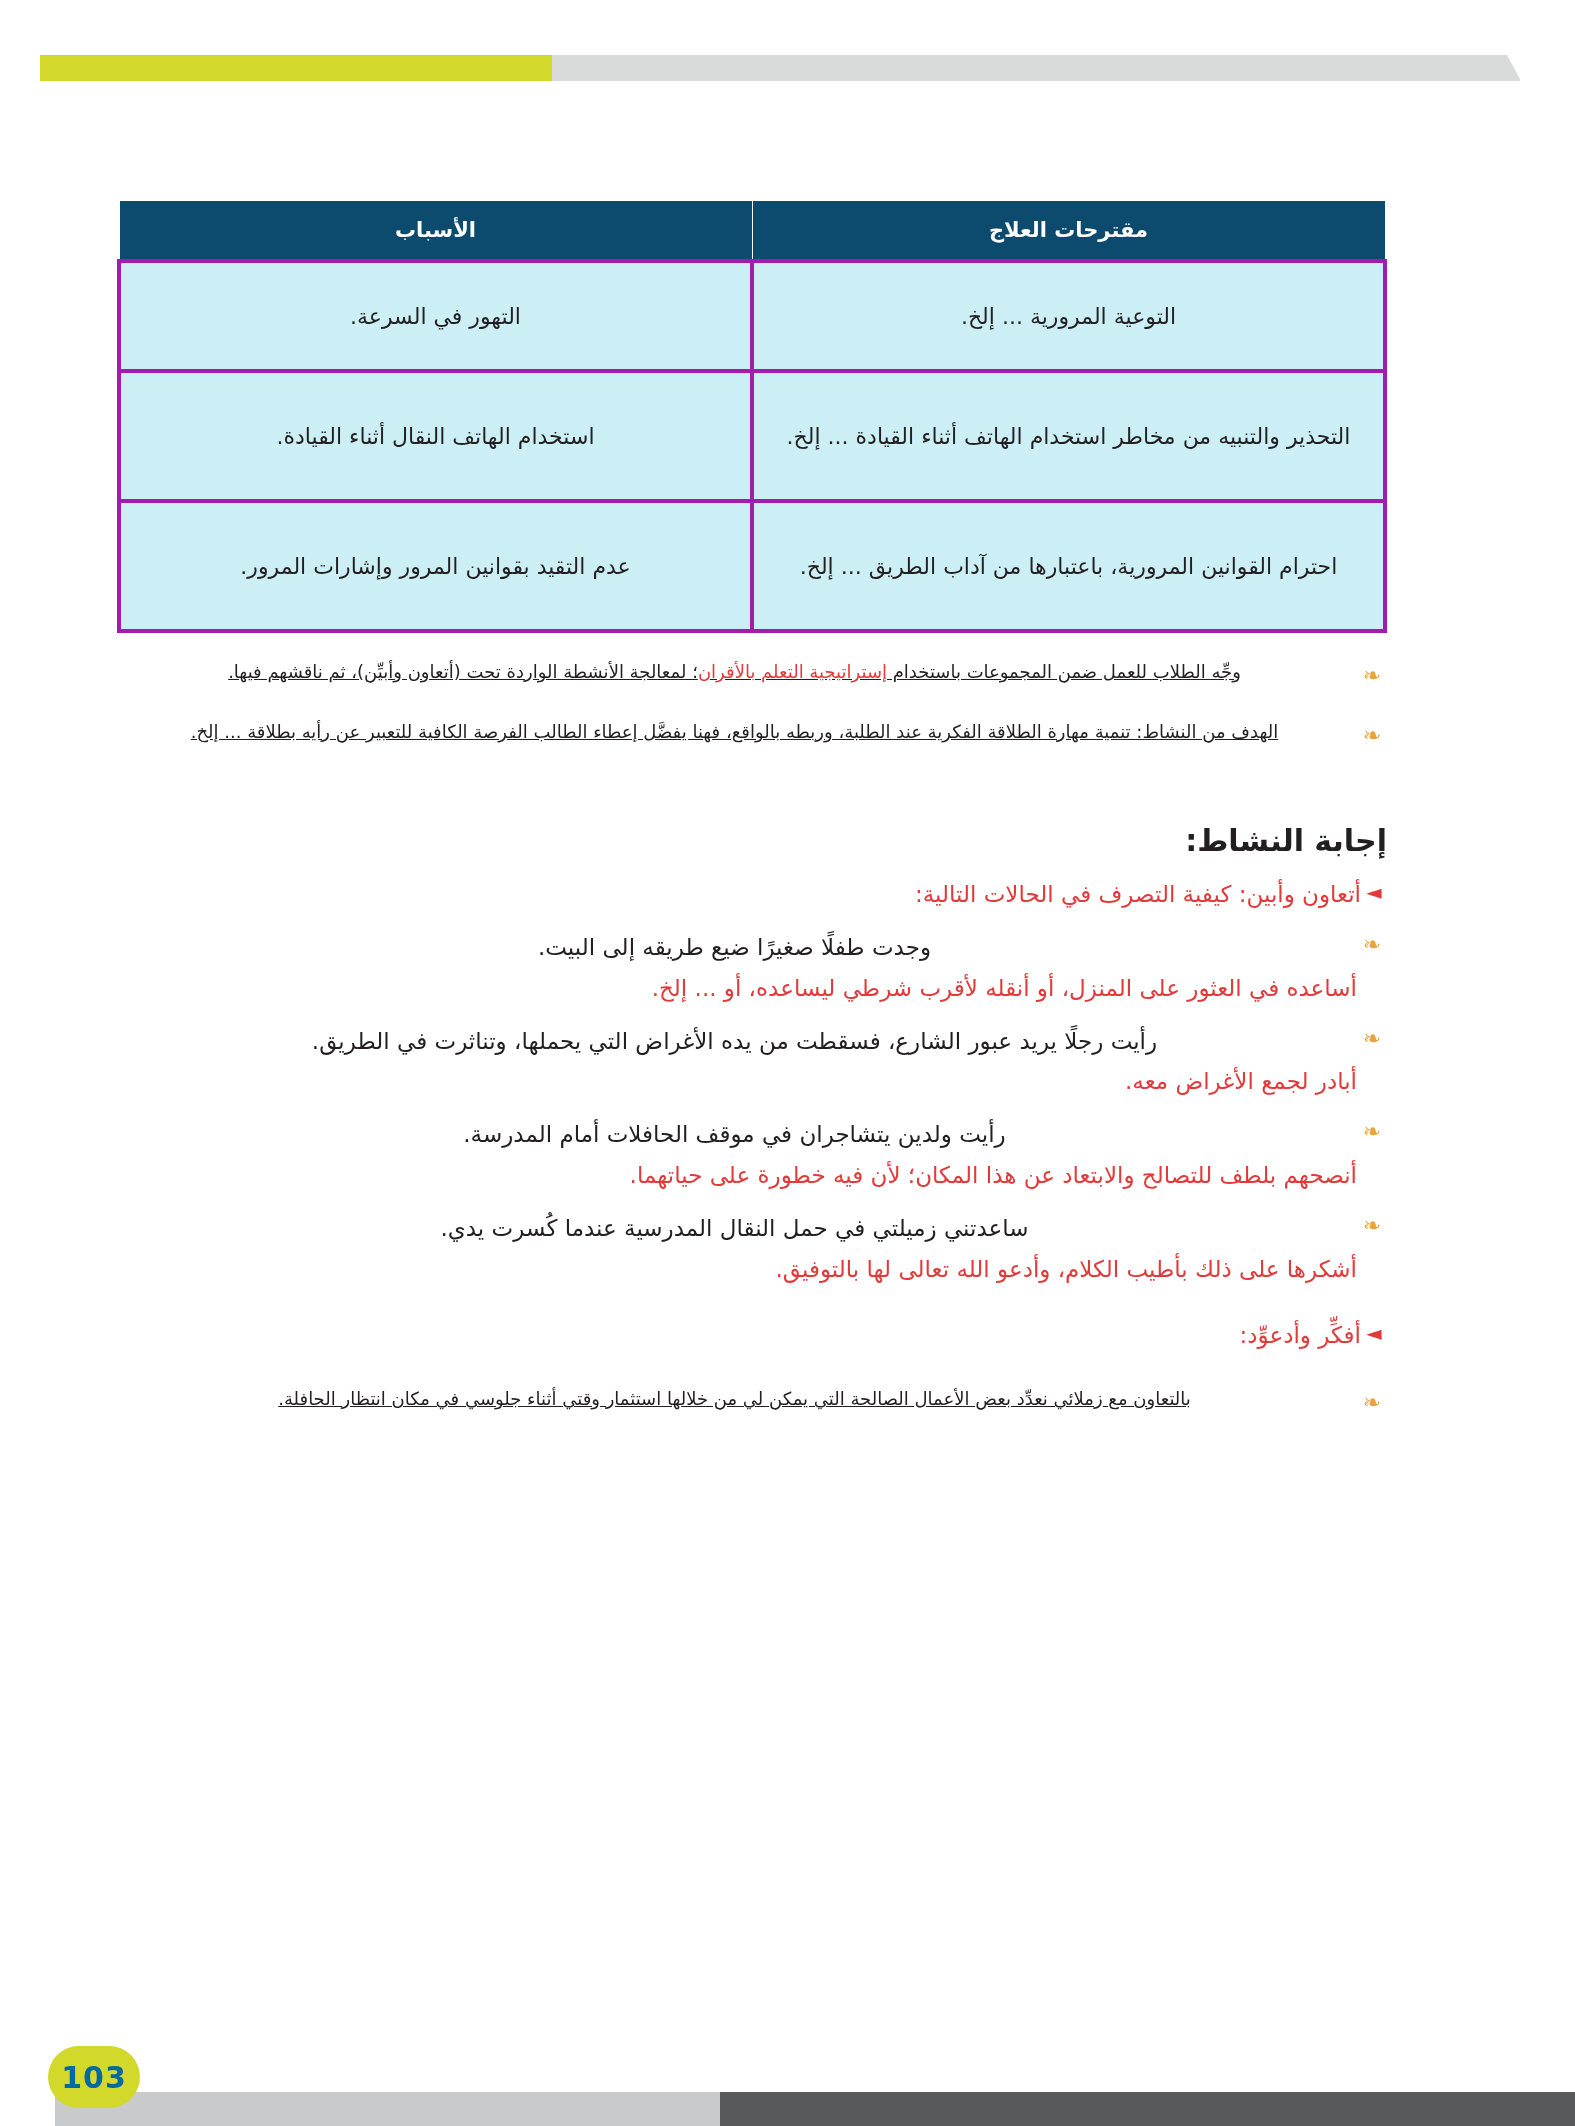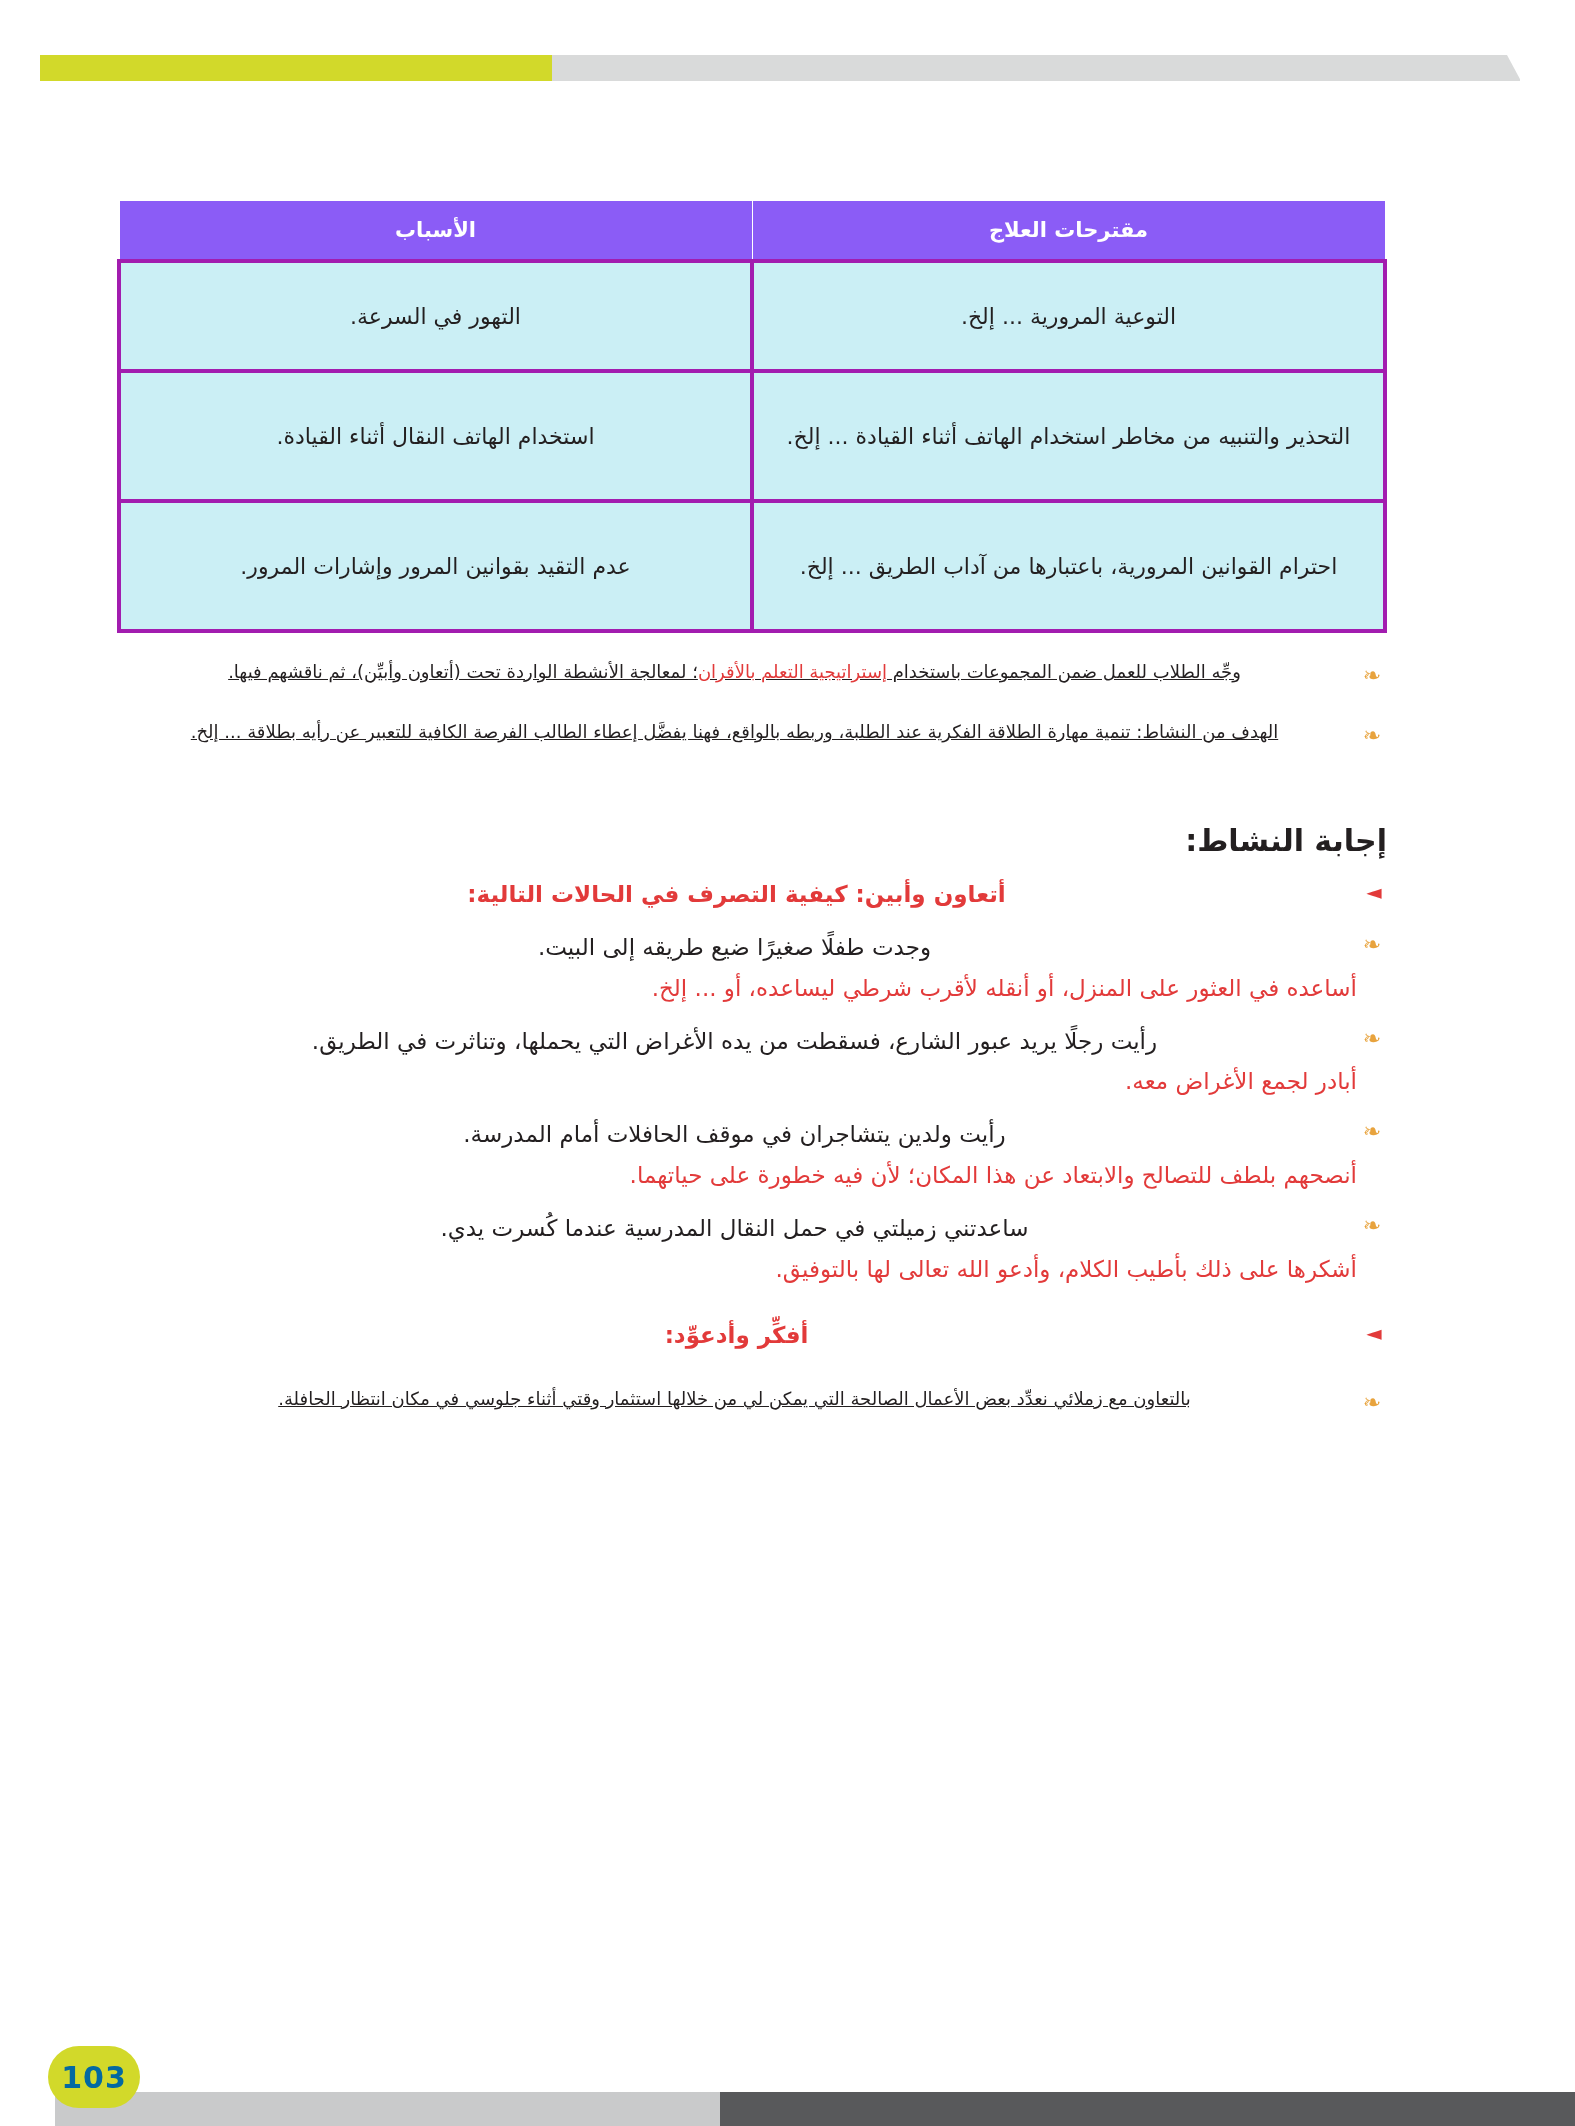--- a/index.html
+++ b/index.html
@@ -128,21 +128,21 @@
     width: 1275px;
   }
 
   
   table.answers {
     border-collapse: collapse;
     width: 1270px;
     table-layout: fixed;
   }
   table.answers th {
-    background: #8b5cf6;
+    background: #0c4a6e;
     color: #ffffff;
     font-size: 21px;
     font-weight: bold;
     padding: 17px 10px;
     text-align: center;
     border: 1px solid #ffffff;
     font-family: "DejaVu Sans", sans-serif;
   }
   table.answers td {
     background: #cbeff5;
@@ -207,22 +207,21 @@
     color: #e23a3a;
     font-size: 20px;
     text-align: center;
     padding-top: 4px;
   }
   .q-head .body {
     flex: 1 1 auto;
     font-size: 23px;
     color: #e23a3a;
     line-height: 1.6;
-    text-align: center;
-    font-weight: bold;
+    font-weight: normal;
   }
 
   .case {
     margin-top: 16px;
     direction: rtl;
   }
   .case-line {
     display: flex;
     align-items: flex-start;
   }

